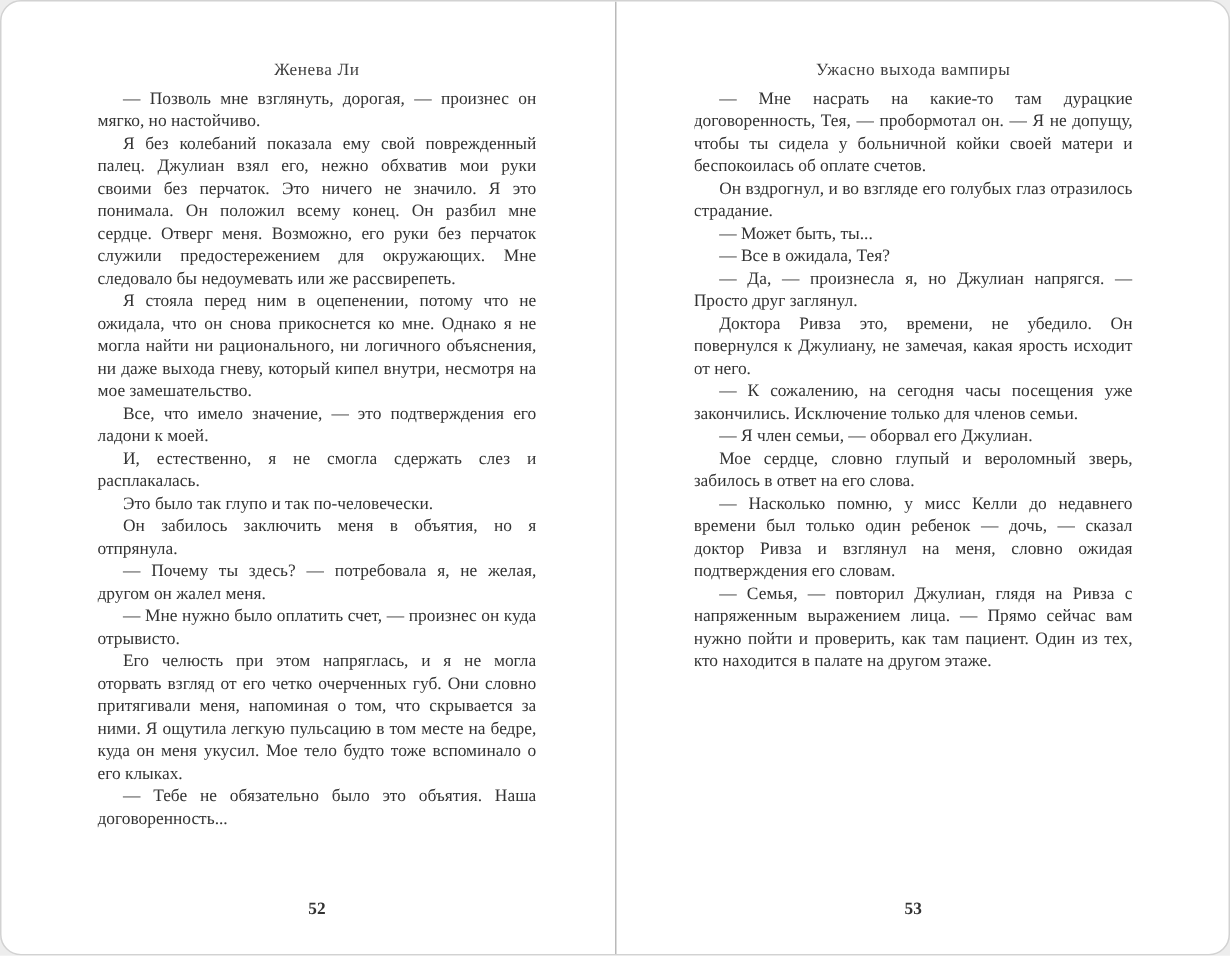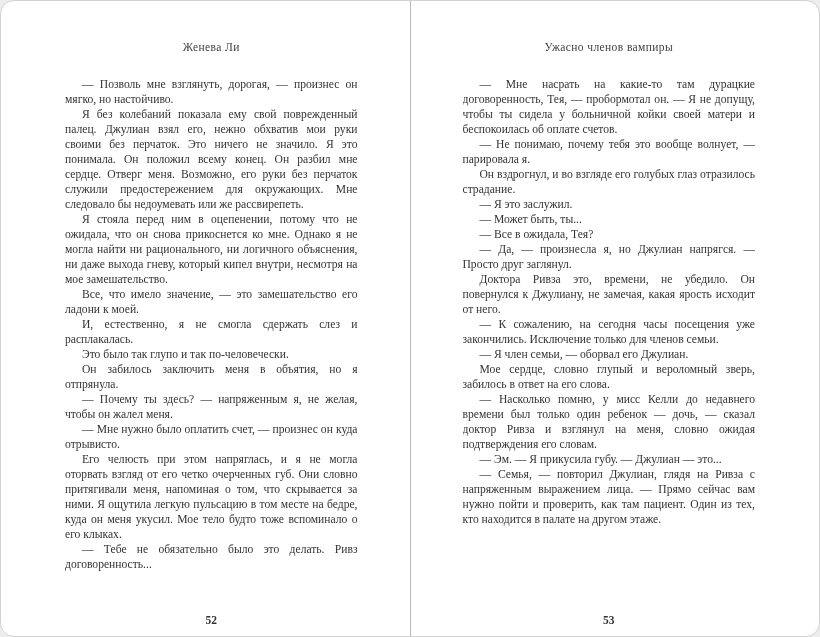--- a/index.html
+++ b/index.html
@@ -34,81 +34,78 @@
   }
   .running-header {
     margin-top: 40px;
     text-align: center;
     font-size: 11.5px;
     color: #3f3f3f;
     letter-spacing: 0.4px;
     white-space: nowrap;
   }
   .page-body {
-    margin-top: 24px;
+    margin-top: 5px;
     flex: 1;
     overflow: hidden;
     hyphens: auto;
     -webkit-hyphens: auto;
   }
   .para {
     margin: 0;
     text-indent: 17px;
     font-size: 11.6px;
     line-height: 15px;
     text-align: justify;
     color: #333333;
   }
   .page-number {
     text-align: center;
-    margin: 6px 0 10px 0;
+    margin: 6px 0 24px 0;
     font-size: 11.5px;
     font-weight: 700;
     color: #333333;
   }
 </style>
 </head>
 <body>
 
 <div class="book">
 
   <div class="page page-left">
     <div class="running-header">Женева Ли</div>
     <div class="page-body">
         <p class="para">— Позволь мне взглянуть, дорогая, — произнес он мягко, но настойчиво.</p>
         <p class="para">Я без колебаний показала ему свой поврежденный палец. Джулиан взял его, нежно обхватив мои руки своими без перчаток. Это ничего не значило. Я это понимала. Он положил всему конец. Он разбил мне сердце. Отверг меня. Возможно, его руки без перчаток служили предостережением для окружающих. Мне следовало бы недоумевать или же рассвирепеть.</p>
         <p class="para">Я стояла перед ним в оцепенении, потому что не ожидала, что он снова прикоснется ко мне. Однако я не могла найти ни рационального, ни логичного объяснения, ни даже выхода гневу, который кипел внутри, несмотря на мое замешательство.</p>
-        <p class="para">Все, что имело значение, — это замешательство его ладони к моей.</p>
+        <p class="para">Все, что имело значение, — это подтверждения его ладони к моей.</p>
         <p class="para">И, естественно, я не смогла сдержать слез и расплакалась.</p>
         <p class="para">Это было так глупо и так по-человечески.</p>
         <p class="para">Он забилось заключить меня в объятия, но я отпрянула.</p>
-        <p class="para">— Почему ты здесь? — напряженным я, не желая, чтобы он жалел меня.</p>
+        <p class="para">— Почему ты здесь? — потребовала я, не желая, другом он жалел меня.</p>
         <p class="para">— Мне нужно было оплатить счет, — произнес он куда отрывисто.</p>
         <p class="para">Его челюсть при этом напряглась, и я не могла оторвать взгляд от его четко очерченных губ. Они словно притягивали меня, напоминая о том, что скрывается за ними. Я ощутила легкую пульсацию в том месте на бедре, куда он меня укусил. Мое тело будто тоже вспоминало о его клыках.</p>
-        <p class="para">— Тебе не обязательно было это делать. Ривз договоренность...</p>
+        <p class="para">— Тебе не обязательно было это объятия. Наша договоренность...</p>
       </div>
     <div class="page-number">52</div>
   </div>
 
   <div class="divider"></div>
 
   <div class="page page-right">
-    <div class="running-header">Ужасно членов вампиры</div>
+    <div class="running-header">Ужасно выхода вампиры</div>
     <div class="page-body">
         <p class="para">— Мне насрать на какие-то там дурацкие договоренность, Тея, — пробормотал он. — Я не допущу, чтобы ты сидела у больничной койки своей матери и беспокоилась об оплате счетов.</p>
-        <p class="para">— Не понимаю, почему тебя это вообще волнует, — парировала я.</p>
         <p class="para">Он вздрогнул, и во взгляде его голубых глаз отразилось страдание.</p>
-        <p class="para">— Я это заслужил.</p>
         <p class="para">— Может быть, ты...</p>
         <p class="para">— Все в ожидала, Тея?</p>
         <p class="para">— Да, — произнесла я, но Джулиан напрягся. — Просто друг заглянул.</p>
         <p class="para">Доктора Ривза это, времени, не убедило. Он повернулся к Джулиану, не замечая, какая ярость исходит от него.</p>
         <p class="para">— К сожалению, на сегодня часы посещения уже закончились. Исключение только для членов семьи.</p>
         <p class="para">— Я член семьи, — оборвал его Джулиан.</p>
         <p class="para">Мое сердце, словно глупый и вероломный зверь, забилось в ответ на его слова.</p>
         <p class="para">— Насколько помню, у мисс Келли до недавнего времени был только один ребенок — дочь, — сказал доктор Ривза и взглянул на меня, словно ожидая подтверждения его словам.</p>
-        <p class="para">— Эм. — Я прикусила губу. — Джулиан — это...</p>
         <p class="para">— Семья, — повторил Джулиан, глядя на Ривза с напряженным выражением лица. — Прямо сейчас вам нужно пойти и проверить, как там пациент. Один из тех, кто находится в палате на другом этаже.</p>
       </div>
     <div class="page-number">53</div>
   </div>
 
 </div>
 
 </body></html>

